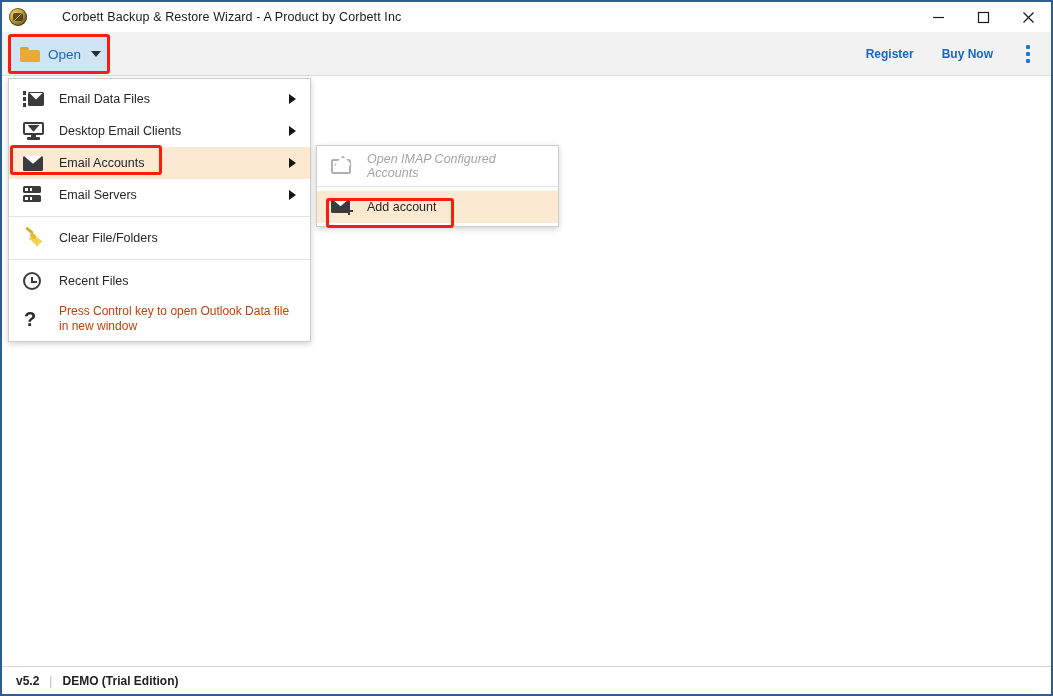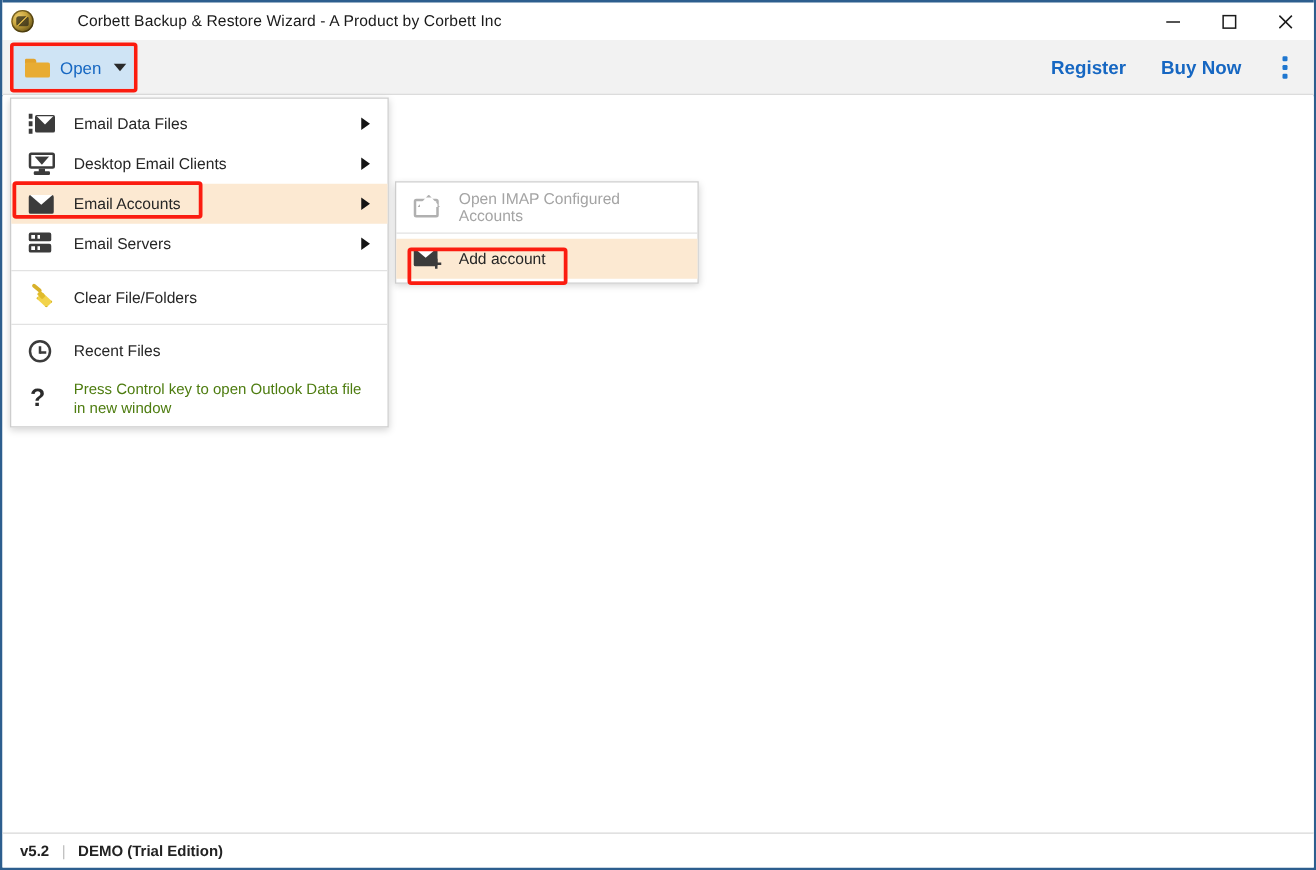--- a/index.html
+++ b/index.html
@@ -95,21 +95,21 @@
     width: 0; height: 0; margin-left: 2px;
     border-left: 5px solid transparent;
     border-right: 5px solid transparent;
     border-top: 6px solid #2a2a2a;
   }
   .toolbar-right {
     position: absolute; right: 8px; top: 0; height: 44px;
     display: flex; align-items: center; gap: 0;
   }
   .tb-link {
-    font-size: 15px; color: #1667c2; font-weight: bold;
+    font-size: 12px; color: #1667c2; font-weight: bold;
     padding: 6px 14px; cursor: pointer; white-space: nowrap;
   }
   .kebab {
     width: 30px; height: 30px; display: flex; flex-direction: column;
     align-items: center; justify-content: center; gap: 3px;
     cursor: pointer; margin-left: 6px;
   }
   .kebab i { width: 4px; height: 4px; background: #1f77d0; border-radius: 1px; display: block; }
 
   
@@ -138,21 +138,21 @@
   .mi .lbl { flex: 1; white-space: nowrap; }
   .mi .arrow {
     width: 0; height: 0;
     border-top: 5px solid transparent;
     border-bottom: 5px solid transparent;
     border-left: 7px solid #141414;
     margin-right: 4px;
   }
   .mi.highlight { background: #fce9d2; }
   .mi.tall { height: 44px; align-items: center; }
-  .mi.tall .lbl { white-space: normal; line-height: 15px; color: #4d7c0f; font-size: 12px; }
+  .mi.tall .lbl { white-space: normal; line-height: 15px; color: #c2410c; font-size: 12px; }
   .sep { height: 1px; background: #e2e2e2; margin: 5px 0; }
 
   
   .redbox-ea {
     position: absolute; left: 8px; top: 145px;
     width: 152px; height: 30px;
     border: 3px solid #fb1c10; border-radius: 3px;
     pointer-events: none; z-index: 40;
   }
 
@@ -251,21 +251,21 @@
     border: 1px solid #cdcdcd;
     box-shadow: 0 2px 6px rgba(0,0,0,.18);
     padding: 4px 0 3px 0;
     z-index: 25;
   }
   .smi {
     height: 32px; display: flex; align-items: center;
     padding: 0 10px 0 14px; font-size: 12.5px; color: #262626; cursor: pointer;
   }
   .smi .ico { width: 26px; min-width: 26px; height: 18px; display: flex; align-items: center; margin-right: 10px; }
-  .smi.disabled { color: #a4a4a4; cursor: default; }
+  .smi.disabled { color: #a4a4a4; cursor: default; font-style: italic; }
   .smi.highlight { background: #fce9d2; }
   .sub-sep { height: 1px; background: #e2e2e2; margin: 4px 0; }
   
   .env-open {
     width: 20px; height: 15px; border: 2px solid #b0b0b0; border-radius: 2px;
     position: relative; background: #fff;
   }
   .env-open::after {
     content: ""; position: absolute; left: 1px; top: -5px;
     width: 14px; height: 8px; border: 2px solid #b0b0b0; border-bottom: none;

